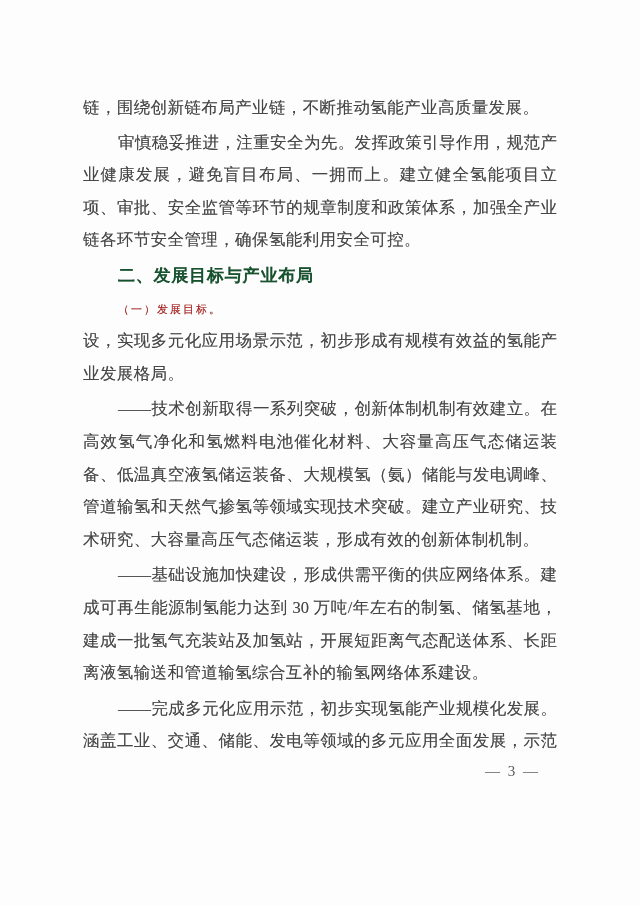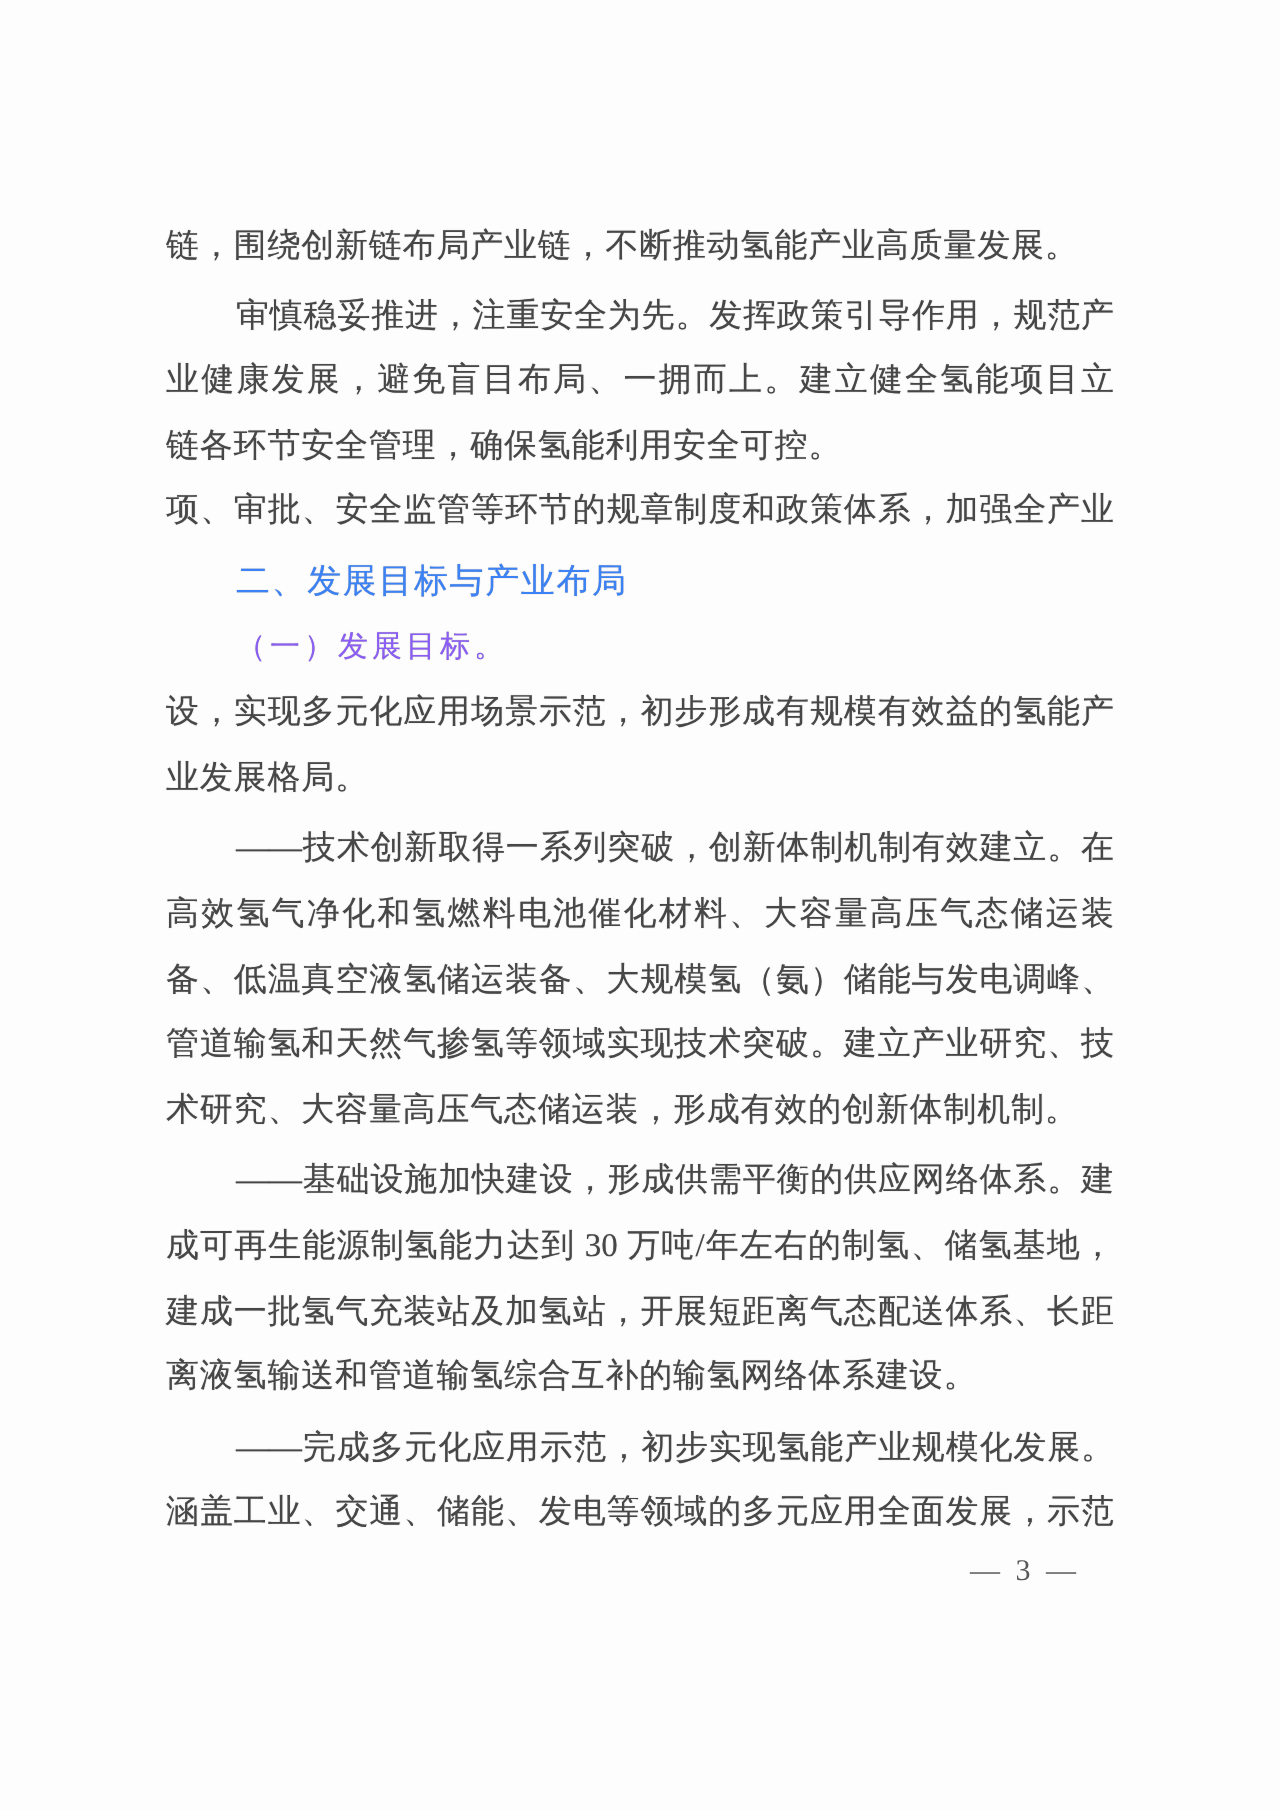--- a/index.html
+++ b/index.html
@@ -11,21 +11,21 @@
     position: relative;
     width: 640px;
     height: 905px;
     background: #fdfdfd;
     overflow: hidden;
     font-family: "Liberation Serif", "DejaVu Serif", serif;
   }
   .text-col {
     position: absolute;
     left: 83px;
-    top: 107px;
+    top: 92px;
     width: 474px;
     color: #474747;
     font-size: 16.5px;
     text-shadow: 0 0 0.5px rgba(80,80,80,0.55);
   }
   .line {
     line-height: 32.6px;
     height: 32.6px;
     text-align: left;
     letter-spacing: 0.4px;
@@ -41,31 +41,31 @@
   }
   .para { margin: 0; padding: 0; }
   .para.gap2 { margin-top: 2px; }
   .para.gap3 { margin-top: 3px; }
   .heading {
     margin-top: 3px;
     line-height: 32.6px;
     height: 32.6px;
     padding-left: 35px;
     font-family: "Liberation Sans", "DejaVu Sans", sans-serif;
-    font-weight: 400;
+    font-weight: 700;
     font-size: 17px;
-    color: #3b82f6;
+    color: #14532d;
     letter-spacing: 0.8px;
   }
   .subheading {
     line-height: 32.6px;
     height: 32.6px;
     padding-left: 35px;
-    font-size: 15px;
-    color: #8b5cf6;
+    font-size: 11px;
+    color: #b91c1c;
     letter-spacing: 2px;
   }
   .footer-line {
     margin-top: 1px;
     line-height: 24px;
     height: 24px;
     text-align: right;
     padding-right: 17px;
     font-size: 15px;
     color: #595959;
@@ -79,22 +79,22 @@
 <div class="page">
   <div class="text-col">
 
     <div class="para">
       <div class="line">链，围绕创新链布局产业链，不断推动氢能产业高质量发展。</div>
     </div>
 
     <div class="para gap2">
       <div class="line j ind">审慎稳妥推进，注重安全为先。发挥政策引导作用，规范产</div>
       <div class="line j">业健康发展，避免盲目布局、一拥而上。建立健全氢能项目立</div>
+      <div class="line j">项、审批、安全监管等环节的规章制度和政策体系，加强全产业</div>
       <div class="line">链各环节安全管理，确保氢能利用安全可控。</div>
-      <div class="line j">项、审批、安全监管等环节的规章制度和政策体系，加强全产业</div>
     </div>
 
     <div class="heading">二、发展目标与产业布局</div>
 
     <div class="subheading">（一）发展目标。</div>
 
     <div class="para">
       <div class="line j">设，实现多元化应用场景示范，初步形成有规模有效益的氢能产</div>
       <div class="line">业发展格局。</div>
     </div>

